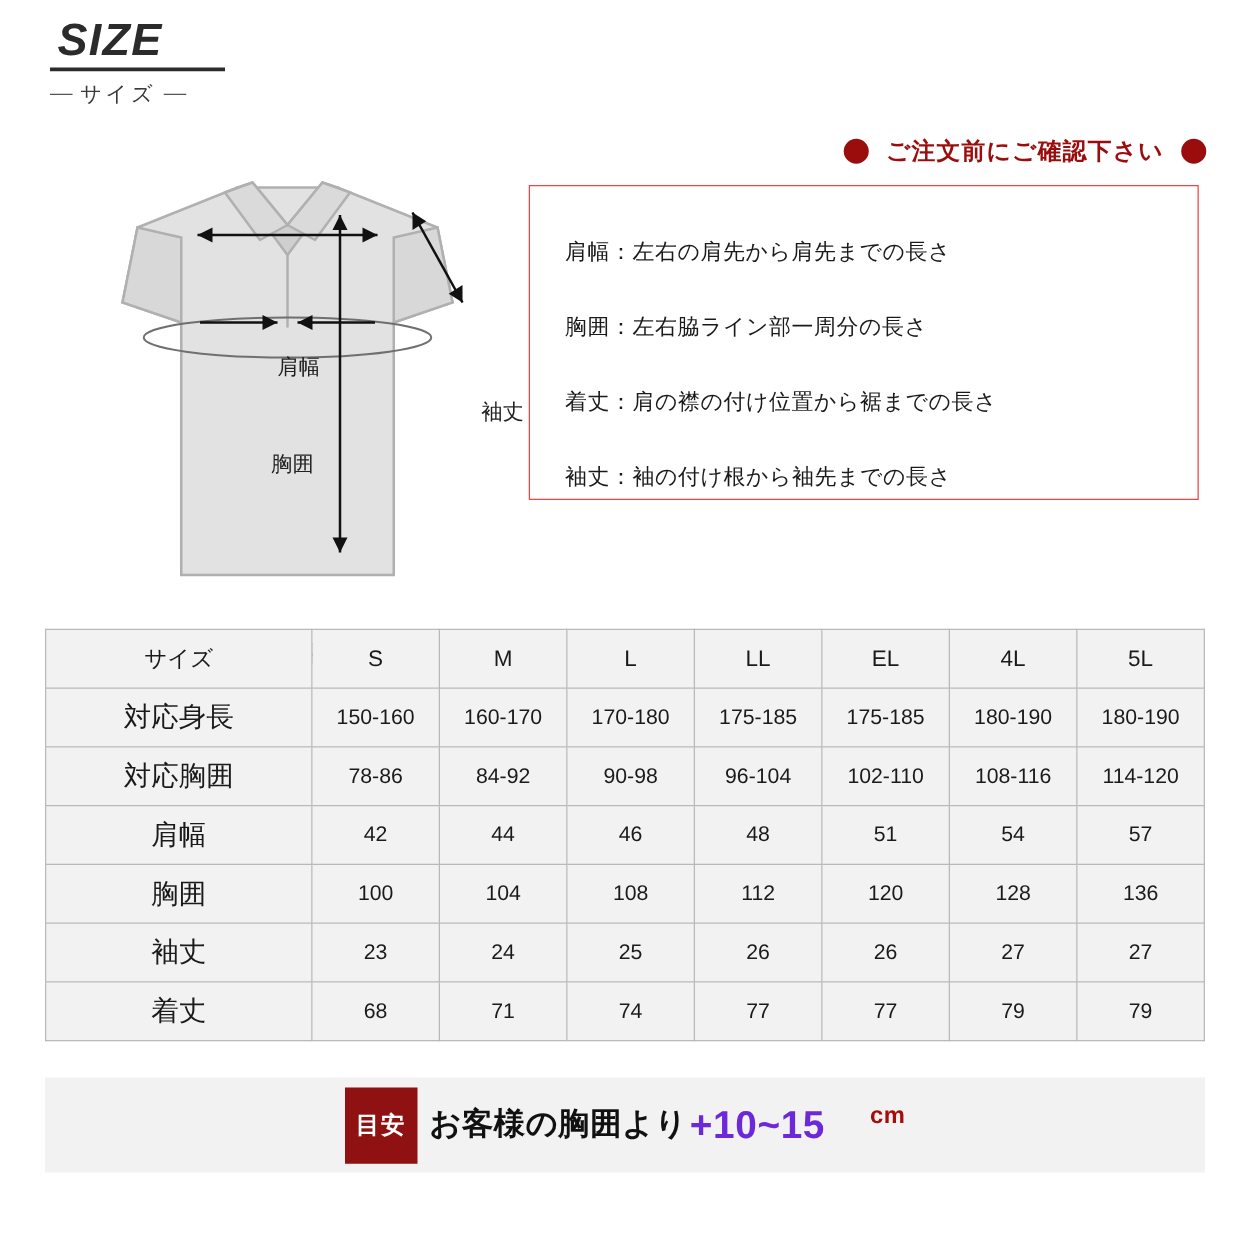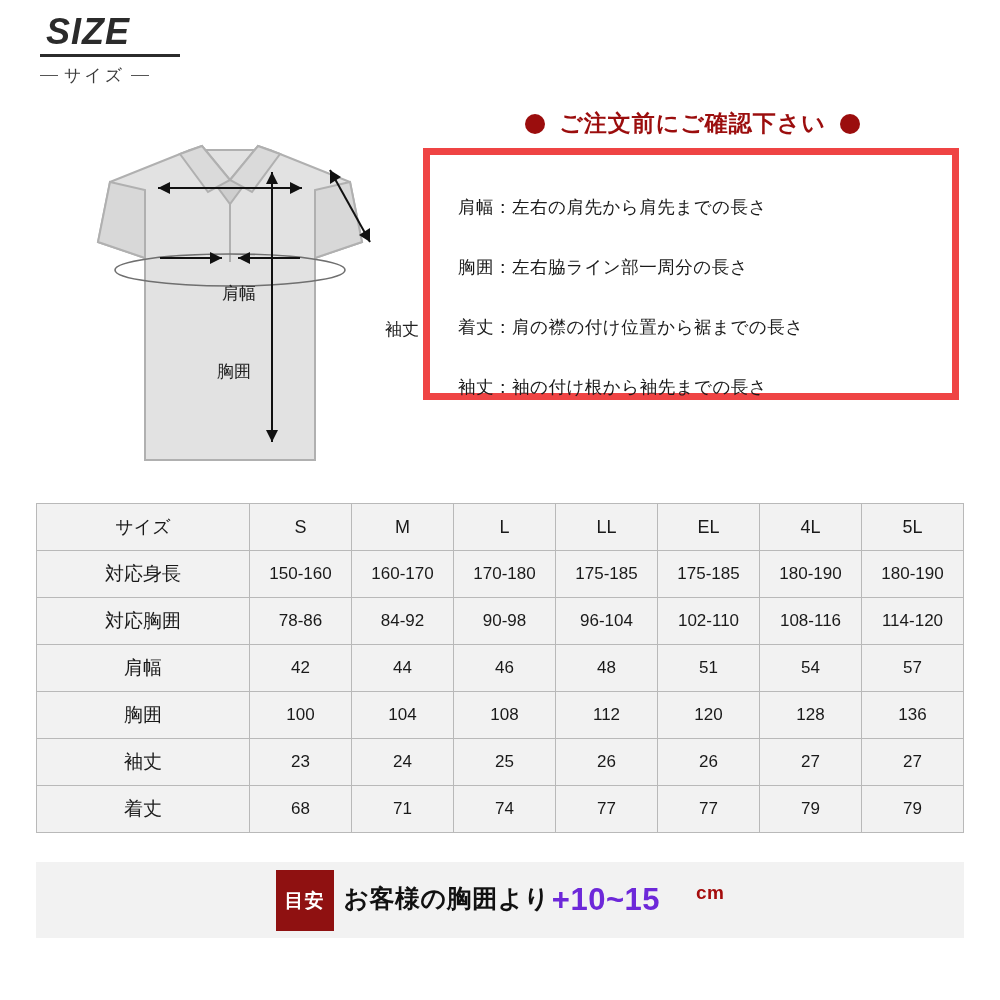--- a/index.html
+++ b/index.html
@@ -74,44 +74,44 @@
   .lbl-muna { left: 177px; top: 230px; }
   .lbl-kitake { left: 205px; top: 382px; }
 
   
   .notice-title {
     position: absolute;
     left: 420px;
     top: 108px;
     width: 545px;
     text-align: center;
-    font-size: 23px;
+    font-size: 19px;
     font-weight: bold;
     color: #9b0d0d;
     letter-spacing: 1px;
     display: flex;
     align-items: center;
-    justify-content: center;
+    justify-content: flex-end;
     gap: 14px;
   }
   .dot {
     width: 20px;
     height: 20px;
     background: #9b0d0d;
     border-radius: 50%;
     display: inline-block;
     flex: none;
   }
   .notice-box {
     position: absolute;
     left: 423px;
     top: 148px;
     width: 536px;
     height: 252px;
-    border: 7px solid #ef4444;
+    border: 1px solid #ef4444;
     box-sizing: border-box;
     padding: 40px 0 0 28px;
   }
   .notice-line {
     font-size: 17.5px;
     color: #1a1a1a;
     margin-bottom: 36px;
     letter-spacing: 0.5px;
   }
 
@@ -137,21 +137,21 @@
     background: #f2f2f2;
     padding: 0;
   }
   table tr th:first-child, table tr td:first-child {
     width: 212px;
   }
   .col-head {
     font-size: 18px;
   }
   .row-head {
-    font-size: 19px;
+    font-size: 22px;
   }
 
   
   .footer {
     position: absolute;
     left: 36px;
     top: 862px;
     width: 928px;
     height: 76px;
     background: #f2f2f2;

